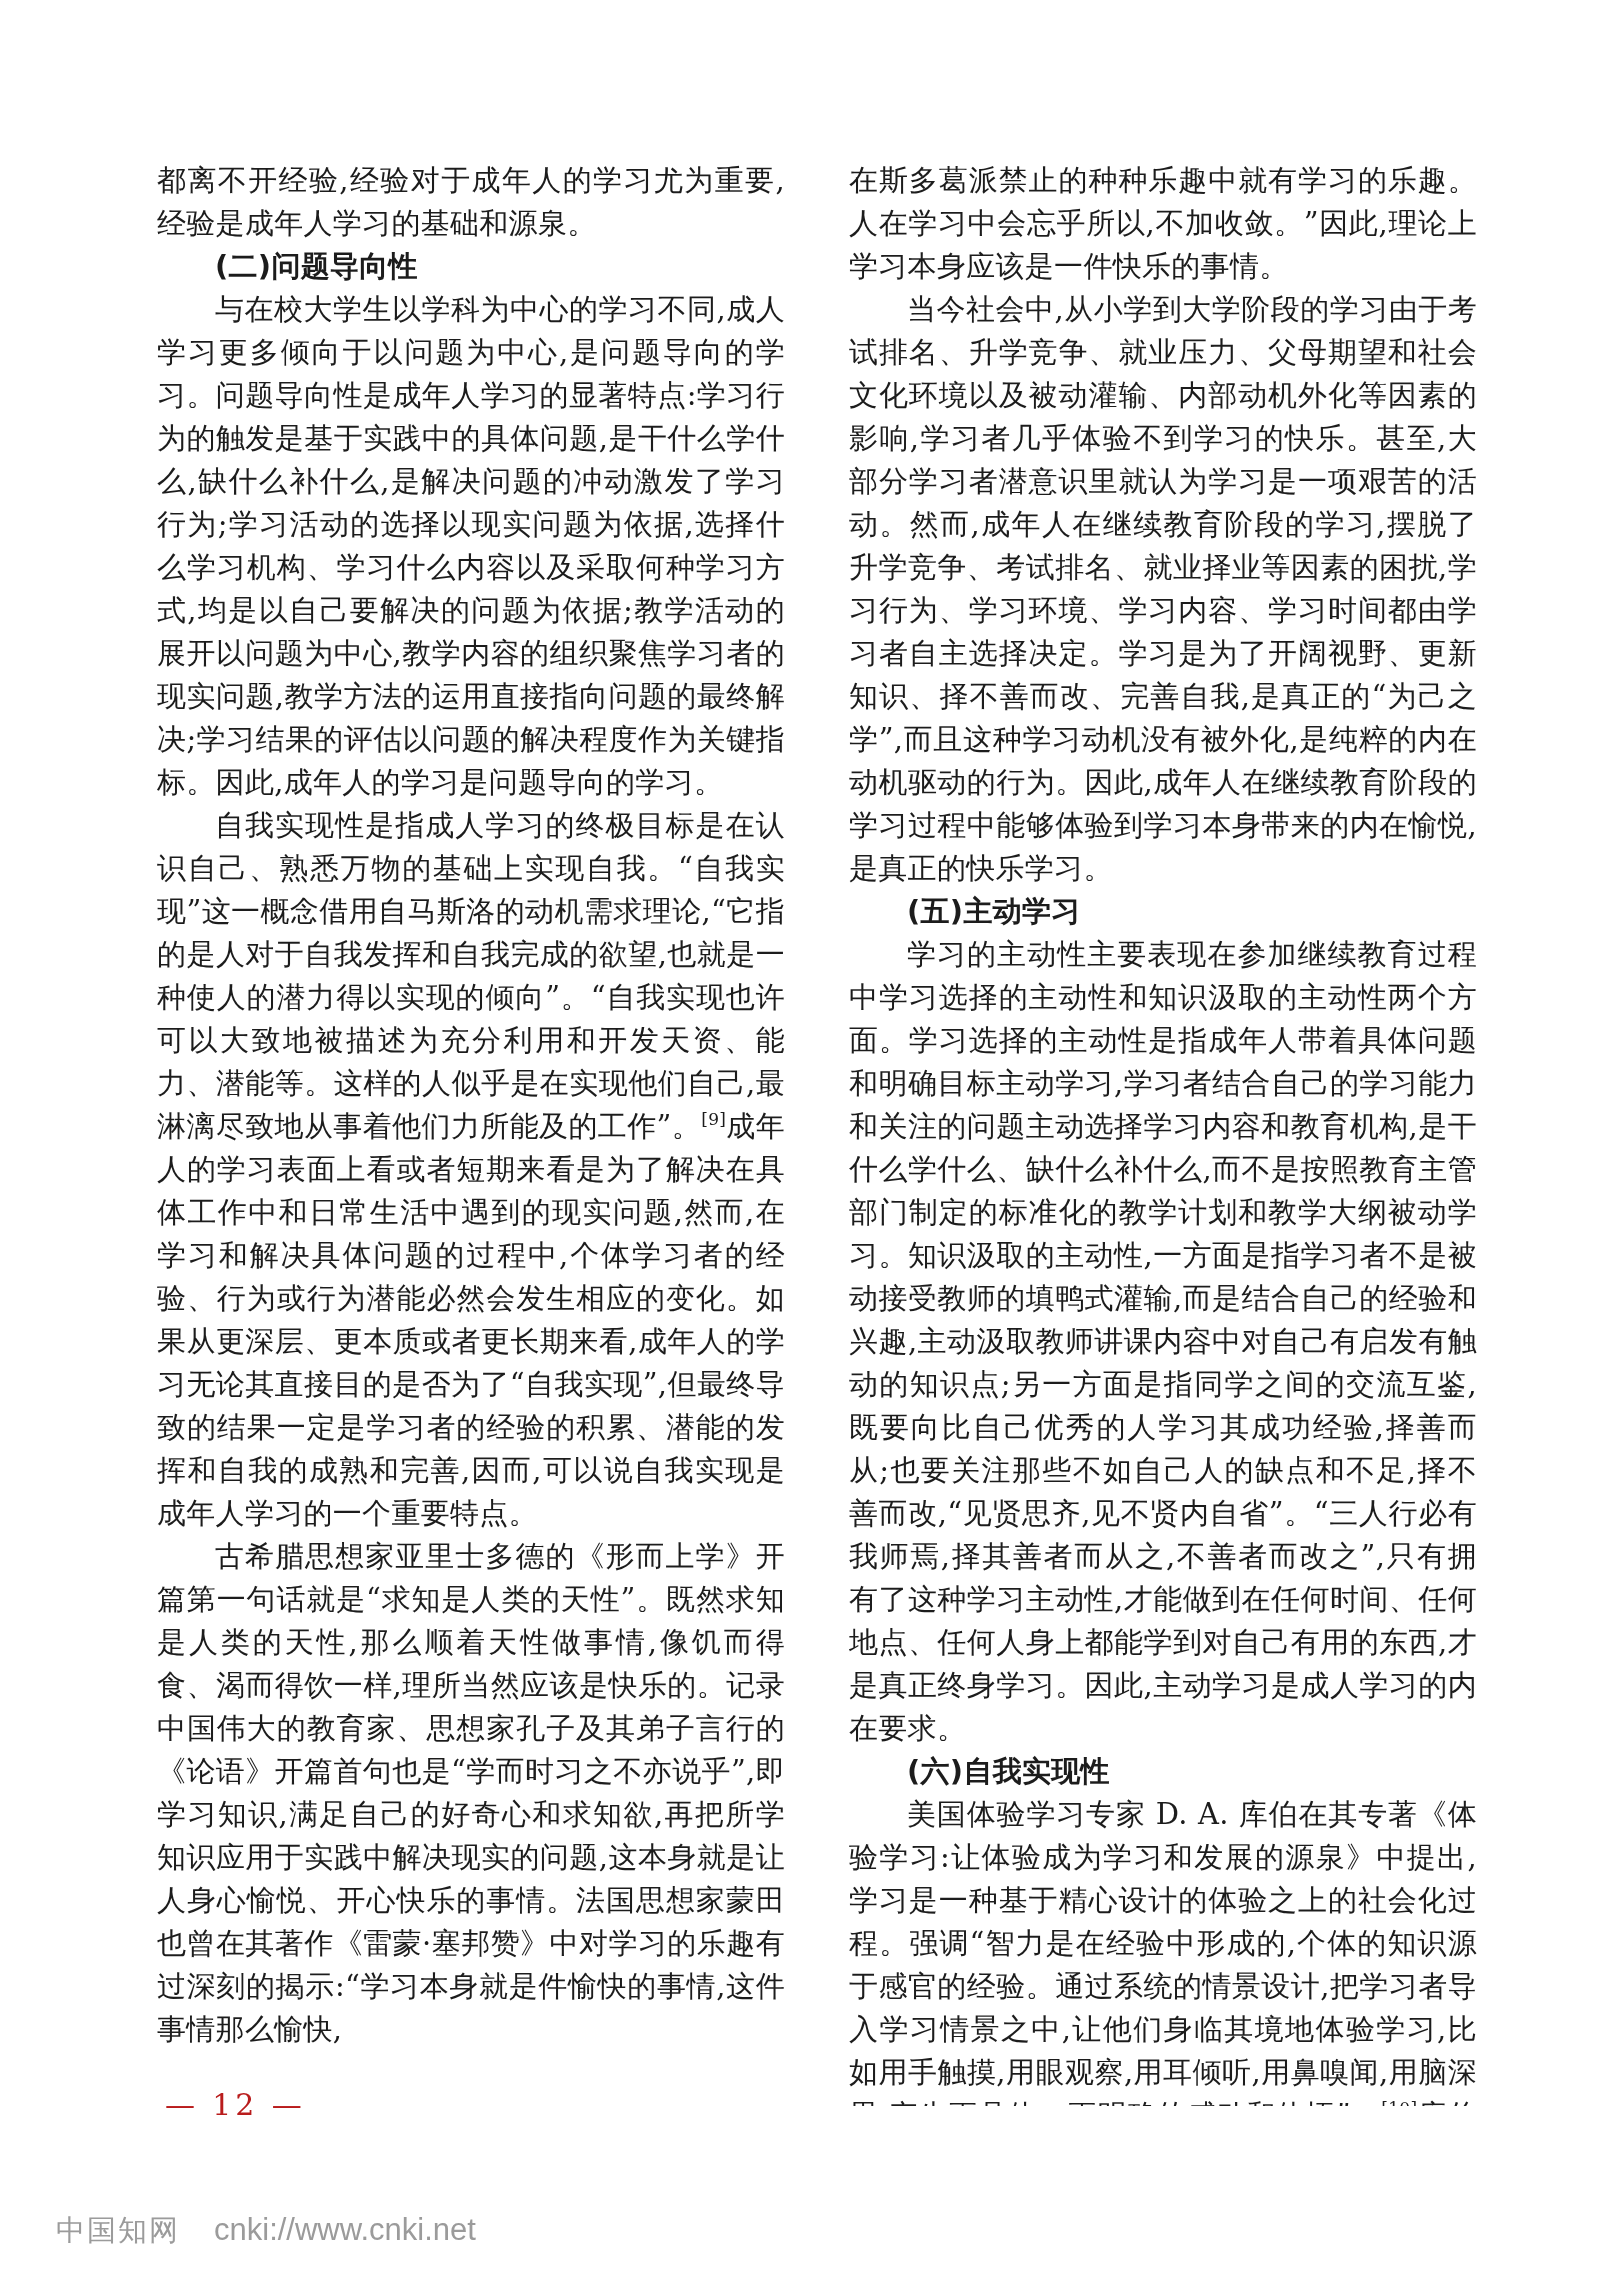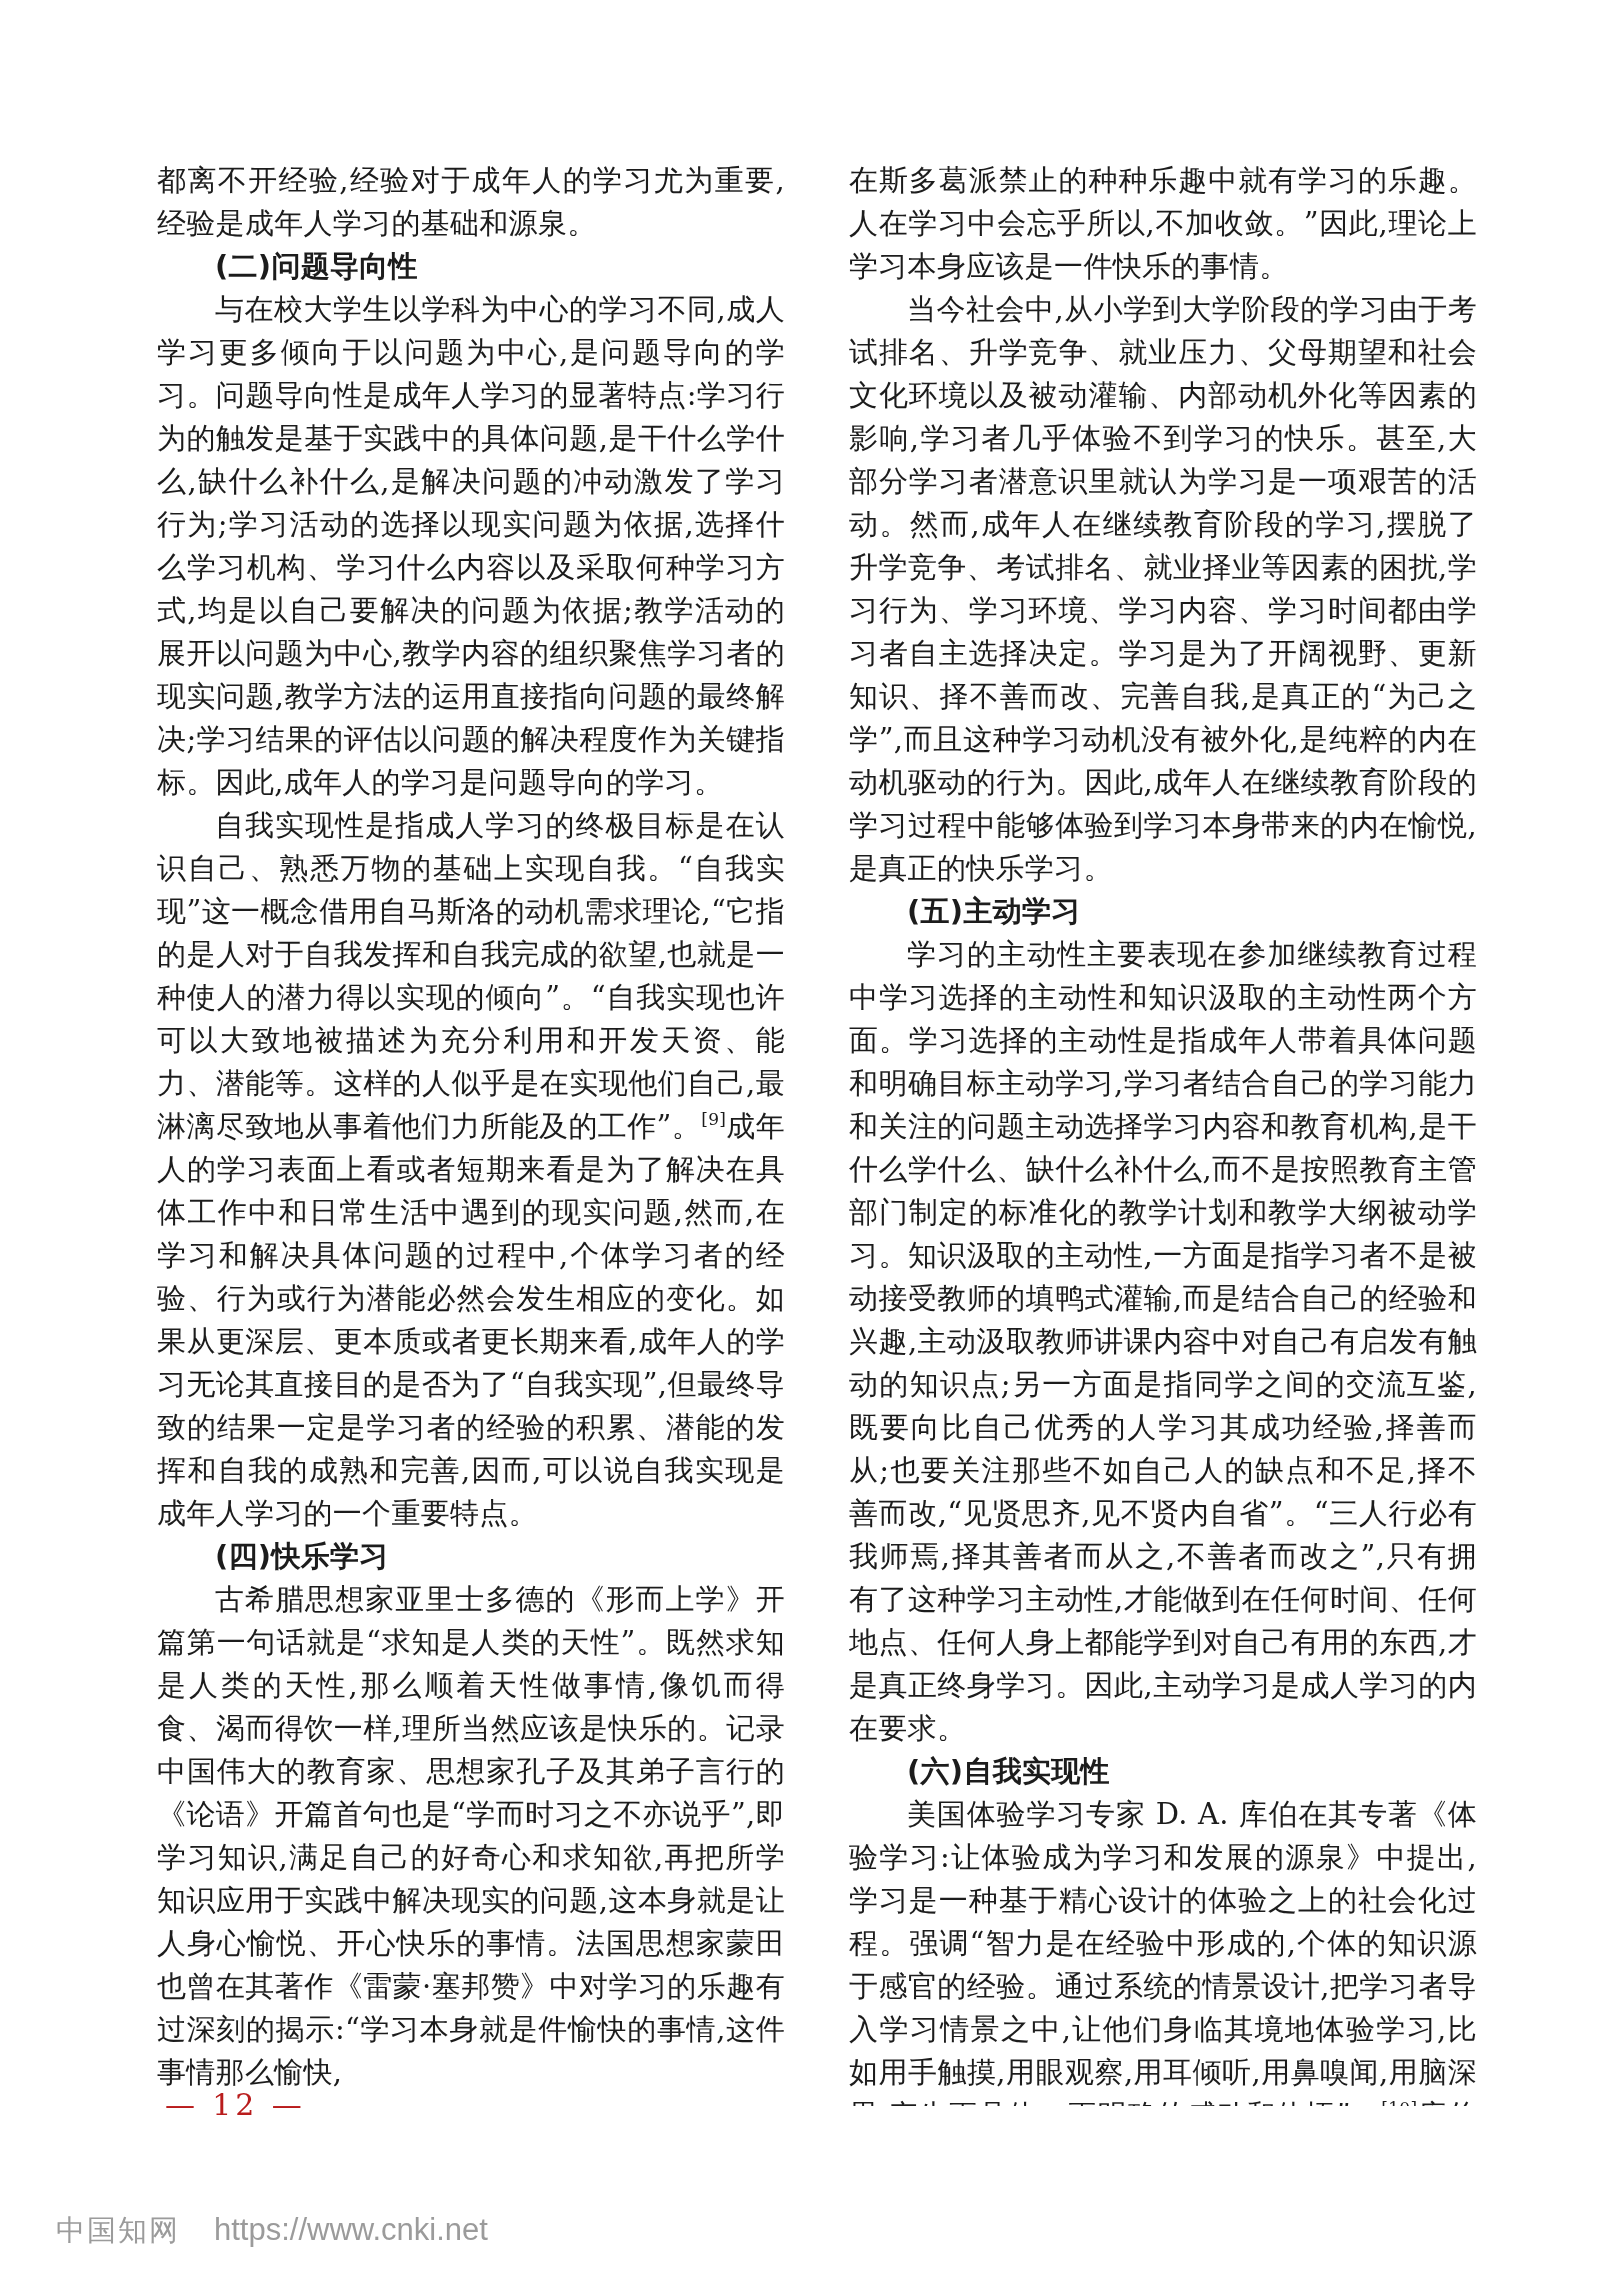--- a/index.html
+++ b/index.html
@@ -75,34 +75,33 @@
 <body>
 
 <div class="page">
 
   <div class="textarea">
     <div class="col" id="col-left">
         <p class="body noindent">都离不开经验,经验对于成年人的学习尤为重要,经验是成年人学习的基础和源泉。</p>
         <p class="heading">(二)问题导向性</p>
         <p class="body">与在校大学生以学科为中心的学习不同,成人学习更多倾向于以问题为中心,是问题导向的学习。问题导向性是成年人学习的显著特点:学习行为的触发是基于实践中的具体问题,是干什么学什么,缺什么补什么,是解决问题的冲动激发了学习行为;学习活动的选择以现实问题为依据,选择什么学习机构、学习什么内容以及采取何种学习方式,均是以自己要解决的问题为依据;教学活动的展开以问题为中心,教学内容的组织聚焦学习者的现实问题,教学方法的运用直接指向问题的最终解决;学习结果的评估以问题的解决程度作为关键指标。因此,成年人的学习是问题导向的学习。</p>
         <p class="body">自我实现性是指成人学习的终极目标是在认识自己、熟悉万物的基础上实现自我。“自我实现”这一概念借用自马斯洛的动机需求理论,“它指的是人对于自我发挥和自我完成的欲望,也就是一种使人的潜力得以实现的倾向”。“自我实现也许可以大致地被描述为充分利用和开发天资、能力、潜能等。这样的人似乎是在实现他们自己,最淋漓尽致地从事着他们力所能及的工作”。<sup>[9]</sup>成年人的学习表面上看或者短期来看是为了解决在具体工作中和日常生活中遇到的现实问题,然而,在学习和解决具体问题的过程中,个体学习者的经验、行为或行为潜能必然会发生相应的变化。如果从更深层、更本质或者更长期来看,成年人的学习无论其直接目的是否为了“自我实现”,但最终导致的结果一定是学习者的经验的积累、潜能的发挥和自我的成熟和完善,因而,可以说自我实现是成年人学习的一个重要特点。</p>
-        <p class="heading">(四)快乐学习</p>
         <p class="body">古希腊思想家亚里士多德的《形而上学》开篇第一句话就是“求知是人类的天性”。既然求知是人类的天性,那么顺着天性做事情,像饥而得食、渴而得饮一样,理所当然应该是快乐的。记录中国伟大的教育家、思想家孔子及其弟子言行的《论语》开篇首句也是“学而时习之不亦说乎”,即学习知识,满足自己的好奇心和求知欲,再把所学知识应用于实践中解决现实的问题,这本身就是让人身心愉悦、开心快乐的事情。法国思想家蒙田也曾在其著作《雷蒙·塞邦赞》中对学习的乐趣有过深刻的揭示:“学习本身就是件愉快的事情,这件事情那么愉快,</p>
       </div>
     <div class="col" id="col-right">
         <p class="body noindent">在斯多葛派禁止的种种乐趣中就有学习的乐趣。人在学习中会忘乎所以,不加收敛。”因此,理论上学习本身应该是一件快乐的事情。</p>
         <p class="body">当今社会中,从小学到大学阶段的学习由于考试排名、升学竞争、就业压力、父母期望和社会文化环境以及被动灌输、内部动机外化等因素的影响,学习者几乎体验不到学习的快乐。甚至,大部分学习者潜意识里就认为学习是一项艰苦的活动。然而,成年人在继续教育阶段的学习,摆脱了升学竞争、考试排名、就业择业等因素的困扰,学习行为、学习环境、学习内容、学习时间都由学习者自主选择决定。学习是为了开阔视野、更新知识、择不善而改、完善自我,是真正的“为己之学”,而且这种学习动机没有被外化,是纯粹的内在动机驱动的行为。因此,成年人在继续教育阶段的学习过程中能够体验到学习本身带来的内在愉悦,是真正的快乐学习。</p>
         <p class="heading">(五)主动学习</p>
         <p class="body">学习的主动性主要表现在参加继续教育过程中学习选择的主动性和知识汲取的主动性两个方面。学习选择的主动性是指成年人带着具体问题和明确目标主动学习,学习者结合自己的学习能力和关注的问题主动选择学习内容和教育机构,是干什么学什么、缺什么补什么,而不是按照教育主管部门制定的标准化的教学计划和教学大纲被动学习。知识汲取的主动性,一方面是指学习者不是被动接受教师的填鸭式灌输,而是结合自己的经验和兴趣,主动汲取教师讲课内容中对自己有启发有触动的知识点;另一方面是指同学之间的交流互鉴,既要向比自己优秀的人学习其成功经验,择善而从;也要关注那些不如自己人的缺点和不足,择不善而改,“见贤思齐,见不贤内自省”。“三人行必有我师焉,择其善者而从之,不善者而改之”,只有拥有了这种学习主动性,才能做到在任何时间、任何地点、任何人身上都能学到对自己有用的东西,才是真正终身学习。因此,主动学习是成人学习的内在要求。</p>
         <p class="heading">(六)自我实现性</p>
         <p class="body">美国体验学习专家 D. A. 库伯在其专著《体验学习:让体验成为学习和发展的源泉》中提出,学习是一种基于精心设计的体验之上的社会化过程。强调“智力是在经验中形成的,个体的知识源于感官的经验。通过系统的情景设计,把学习者导入学习情景之中,让他们身临其境地体验学习,比如用手触摸,用眼观察,用耳倾听,用鼻嗅闻,用脑深思,产生更具体、更明确的感动和体悟”。<sup>[10]</sup>库伯认为,学习起源于个体与环境之间交互作用形成的具体体验,</p>
       </div>
   </div>
 
   <div class="page-number">— 12 —</div>
 
   <div class="footer">
     <span class="site-name">中国知网</span>
-    <span class="site-url">https://www.cnki.net</span>
+    <span class="site-url">cnki://www.cnki.net</span>
   </div>
 
 </div>
 
 
 </body></html>

